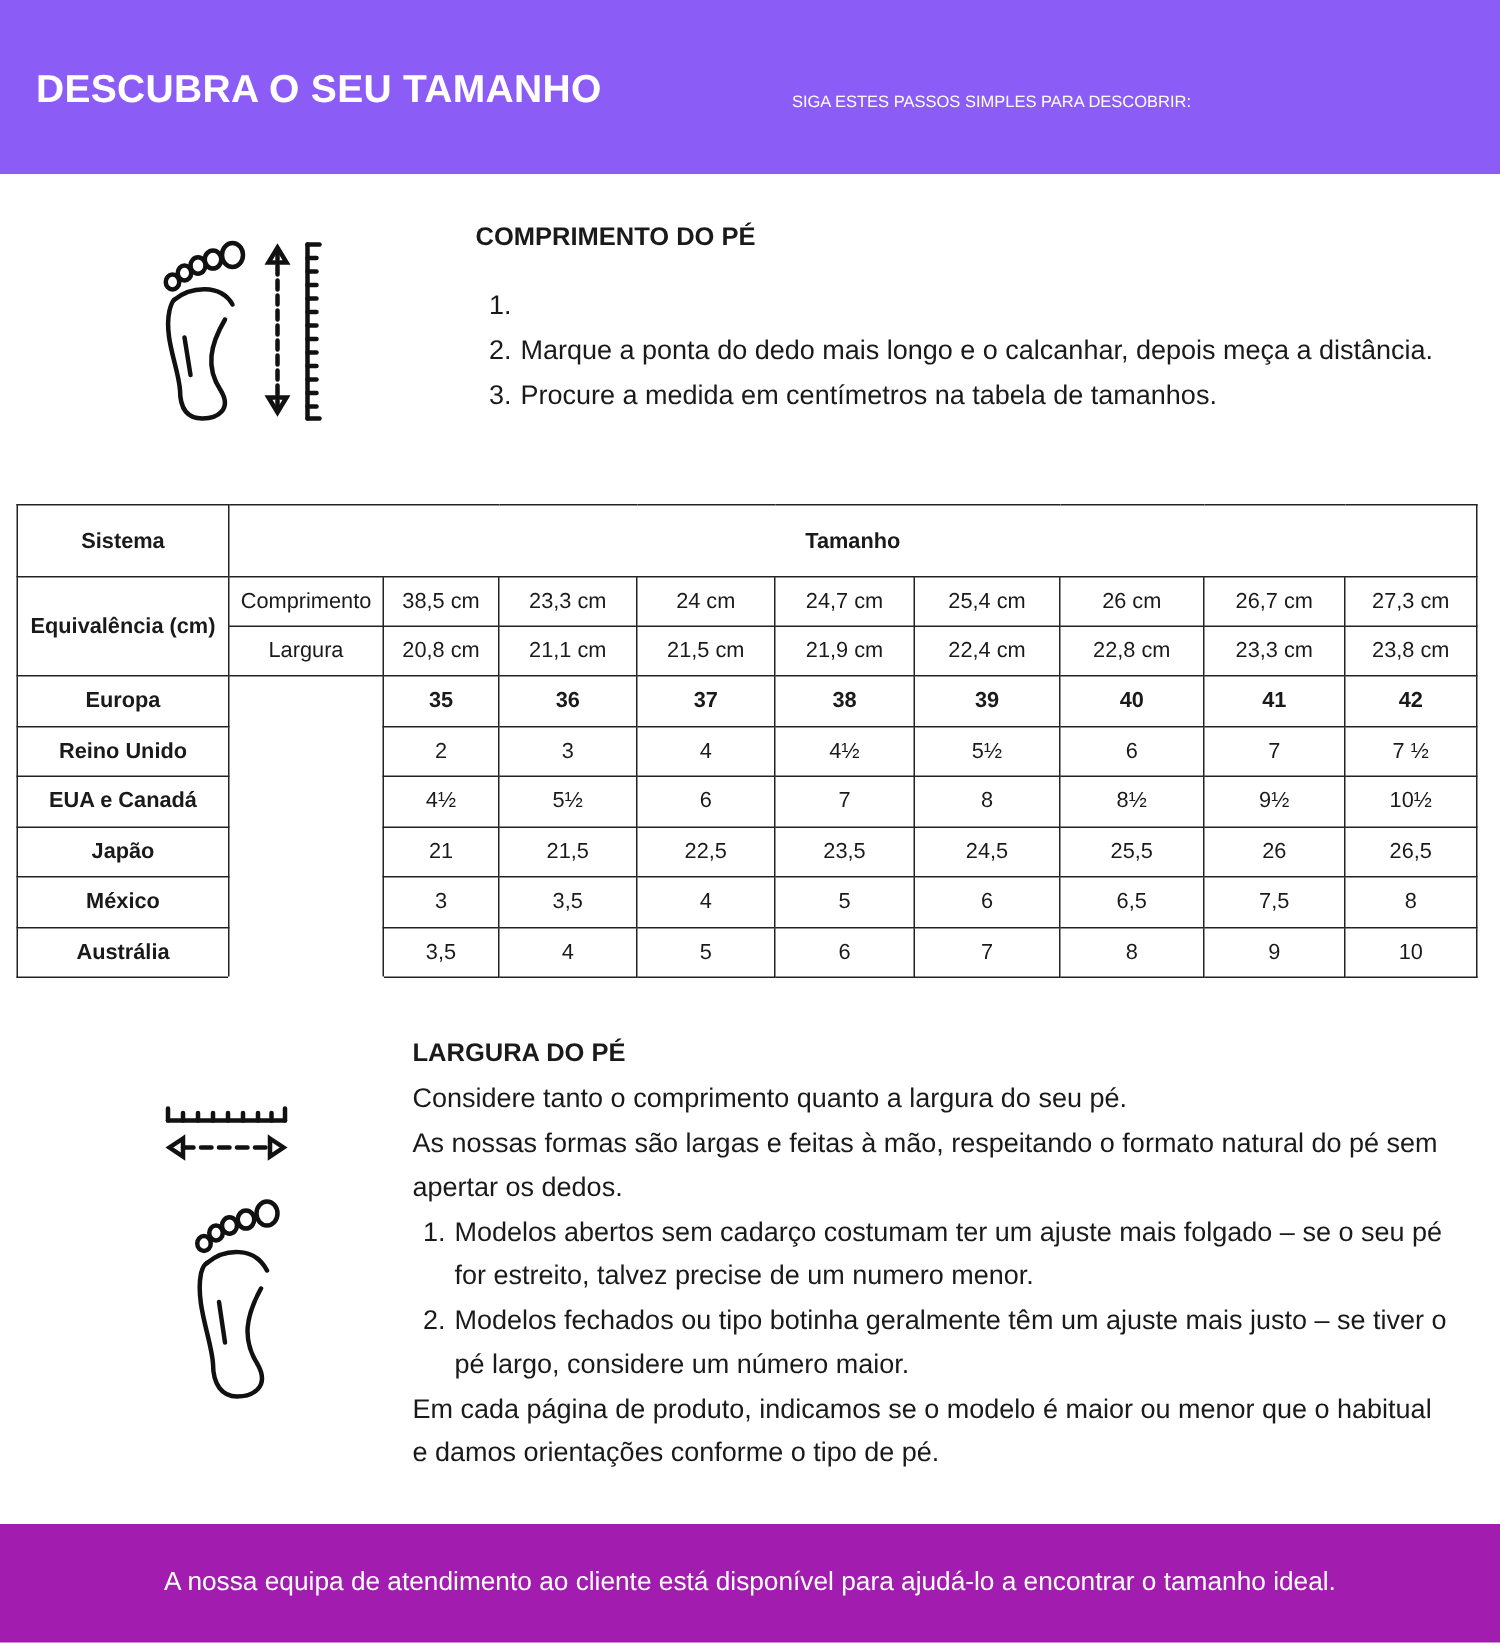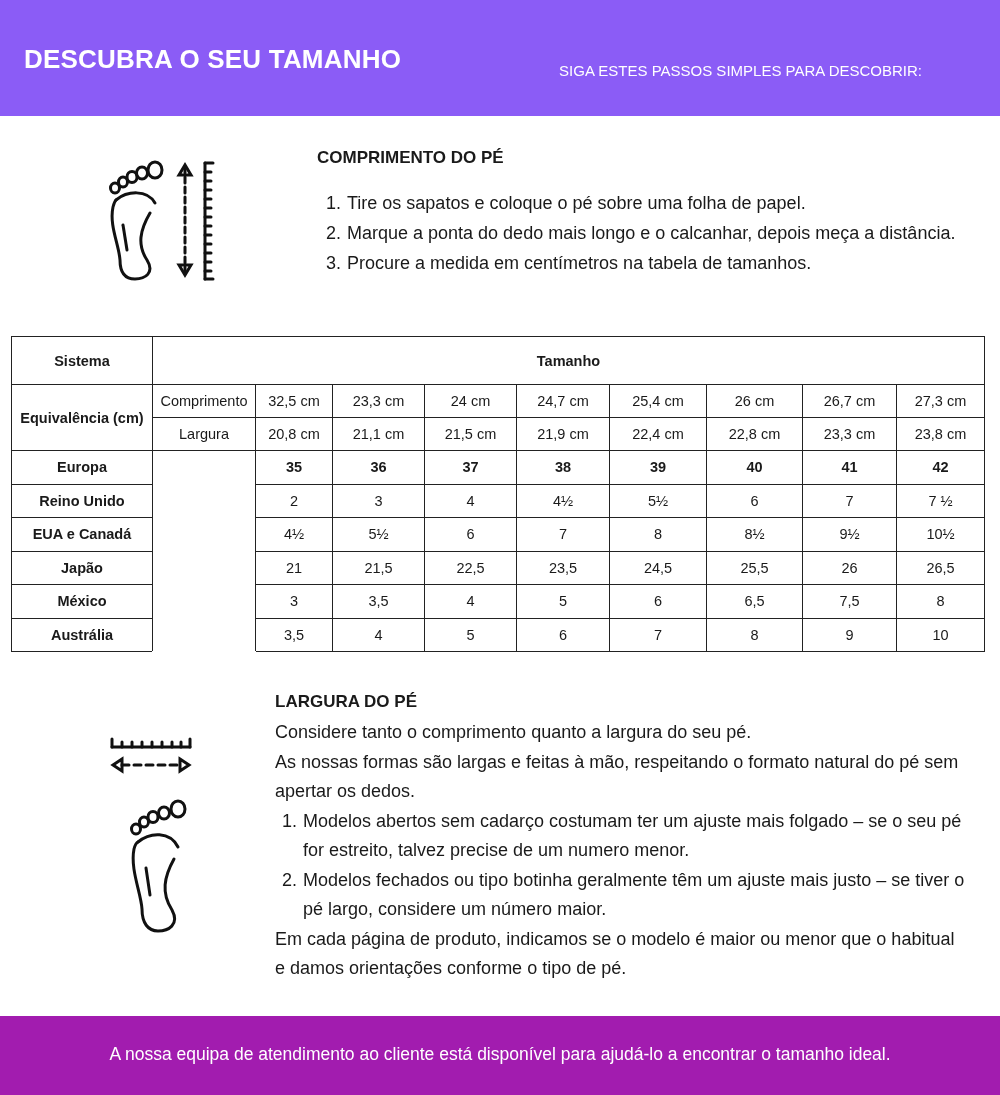--- a/index.html
+++ b/index.html
@@ -10,21 +10,21 @@
     position: absolute; left: 0; top: 0; width: 1000px; height: 116px;
     background: #8b5cf6; color: #fff;
   }
   .banner-title {
     position: absolute; left: 24px; top: 44px; font-size: 26px; font-weight: bold; letter-spacing: 0.2px;
   }
   .banner-q {
     position: absolute; left: 452px; top: 37px; font-size: 15px; font-weight: bold; width: 470px; text-align: center;
   }
   .banner-sub {
-    position: absolute; left: 452px; top: 62px; font-size: 15px; width: 470px; text-align: right;
+    position: absolute; left: 426px; top: 62px; font-size: 11px; width: 470px; text-align: center;
   }
 
   .icon-length { position: absolute; left: 105px; top: 155px; width: 120px; height: 130px; }
   .icon-width { position: absolute; left: 108px; top: 735px; width: 90px; height: 200px; }
 
   .section-title { font-size: 17px; font-weight: bold; }
 
   .len-block { position: absolute; left: 317px; top: 148px; width: 660px; }
   .len-block .section-title { margin-bottom: 20px; }
   .len-block ol { list-style: none; }
@@ -94,21 +94,20 @@
   <line x1="100" y1="98" x2="106" y2="98"></line>
   <line x1="100" y1="107" x2="106" y2="107"></line>
   <line x1="100" y1="116" x2="106" y2="116"></line>
 </svg>
 
 <div class="len-block">
   <div class="section-title">COMPRIMENTO DO PÉ</div>
   <ol>
     <li>
         <span class="num">1.</span>
-        <span>Tire os sapatos e coloque o pé sobre uma folha de papel.</span>
       </li>
     <li>
         <span class="num">2.</span>
         <span>Marque a ponta do dedo mais longo e o calcanhar, depois meça a distância.</span>
       </li>
     <li>
         <span class="num">3.</span>
         <span>Procure a medida em centímetros na tabela de tamanhos.</span>
       </li>
   </ol>
@@ -128,21 +127,21 @@
       <col style="width:88px">
   </colgroup>
   <tbody>
       <tr class="row-head">
     <td class="sys">Sistema</td>
     <td class="hdr-tam" colspan="9">Tamanho</td>
   </tr>
   <tr class="row-eq">
     <td class="sys" rowspan="2">Equivalência (cm)</td>
     <td>Comprimento</td>
-    <td>32,5 cm</td>
+    <td>38,5 cm</td>
     <td>23,3 cm</td>
     <td>24 cm</td>
     <td>24,7 cm</td>
     <td>25,4 cm</td>
     <td>26 cm</td>
     <td>26,7 cm</td>
     <td>27,3 cm</td>
   </tr>
   <tr class="row-eq">
     <td>Largura</td>

